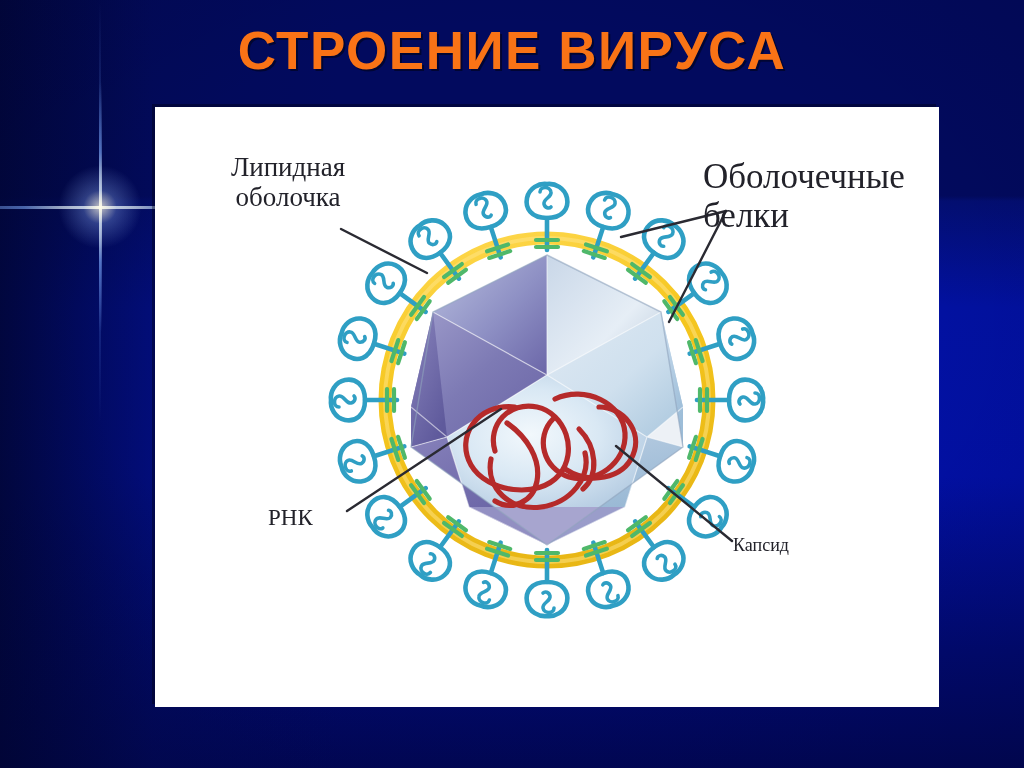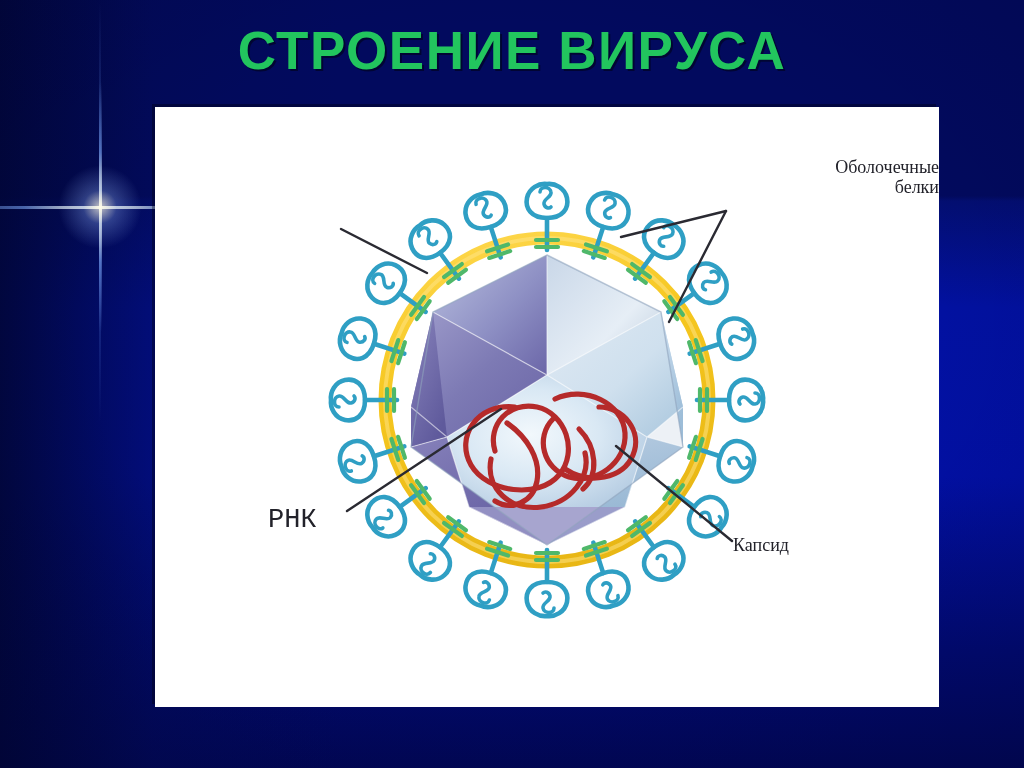--- a/index.html
+++ b/index.html
@@ -98,21 +98,21 @@
   
   #title {
     position: absolute;
     left: 0; top: 20px;
     width: 1024px;
     text-align: center;
     font-family: "Liberation Sans", sans-serif;
     font-weight: bold;
     font-size: 53px;
     letter-spacing: 1.5px;
-    color: #22c55e;
+    color: #f97316;
     text-shadow: 2px 2px 0 rgba(0,0,0,0.45);
     white-space: nowrap;
   }
   
   #panel {
     position: absolute;
     left: 155px; top: 107px;
     width: 784px; height: 600px;
     background: #ffffff;
     box-shadow: -3px -3px 0 rgba(0,0,10,0.35);
@@ -136,27 +136,26 @@
   }
   #lab-envelope {
     left: 18px; top: 45px;
     width: 230px;
     text-align: center;
     font-size: 27px;
   }
   #lab-proteins {
     left: 548px; top: 50px;
     width: 236px;
-    text-align: right;
-    font-size: 18px;
+    text-align: left;
+    font-size: 35px;
   }
   #lab-rna {
     left: 113px; top: 398px;
-    font-size: 27px;
-    font-family: Liberation Mono, monospace;
+    font-size: 23px;
   }
   #lab-capsid {
     left: 578px; top: 428px;
     font-size: 18px;
   }
 </style>
 </head>
 <body>
 
 <div id="slide">
@@ -435,20 +434,22 @@
 
           <path d="M571,104 L466,130"></path>
           <path d="M571,104 L514,215"></path>
 
           <path d="M192,404 L346,302"></path>
 
           <path d="M461,339 L577,434"></path>
         </g>
       </svg>
 
+      <div class="lab" id="lab-envelope">Липидная
+оболочка</div>
 
       <div class="lab" id="lab-proteins">Оболочечные
 белки</div>
 
       <div class="lab" id="lab-rna">РНК</div>
 
       <div class="lab" id="lab-capsid">Капсид</div>
 
     </div>
   </div>

